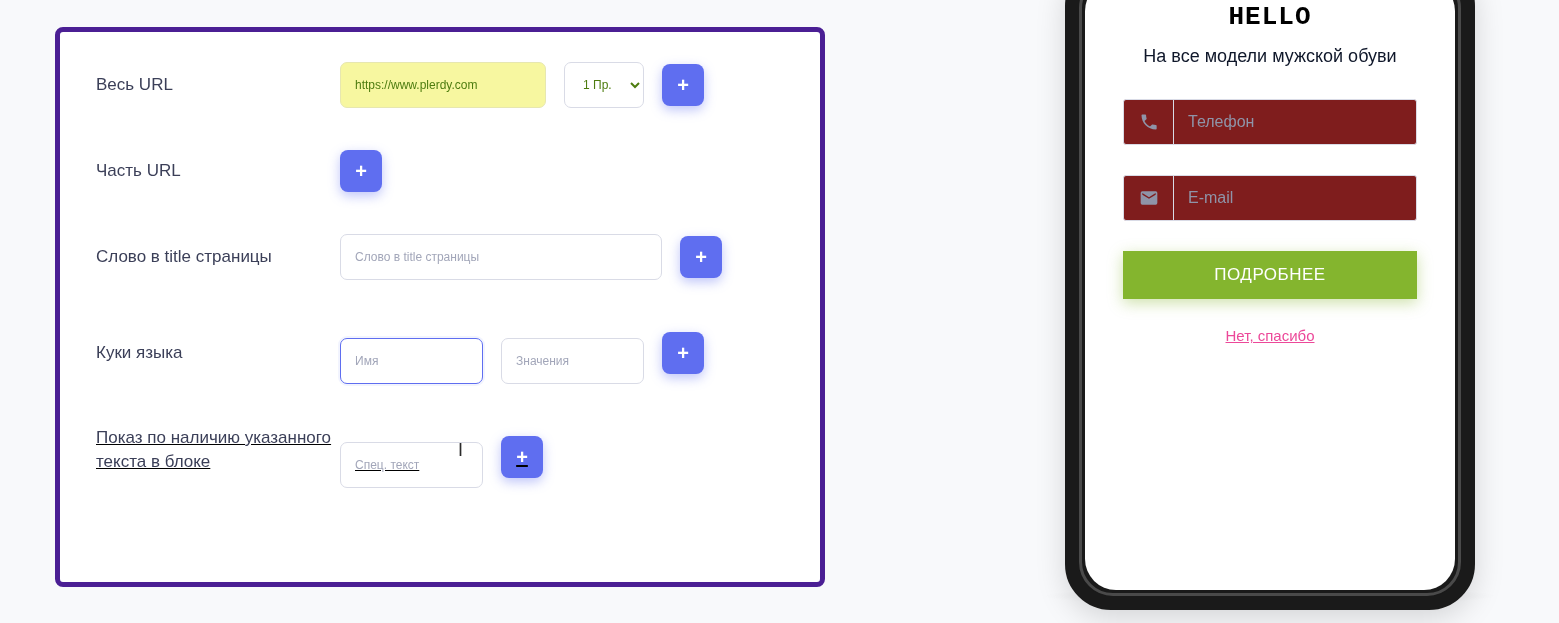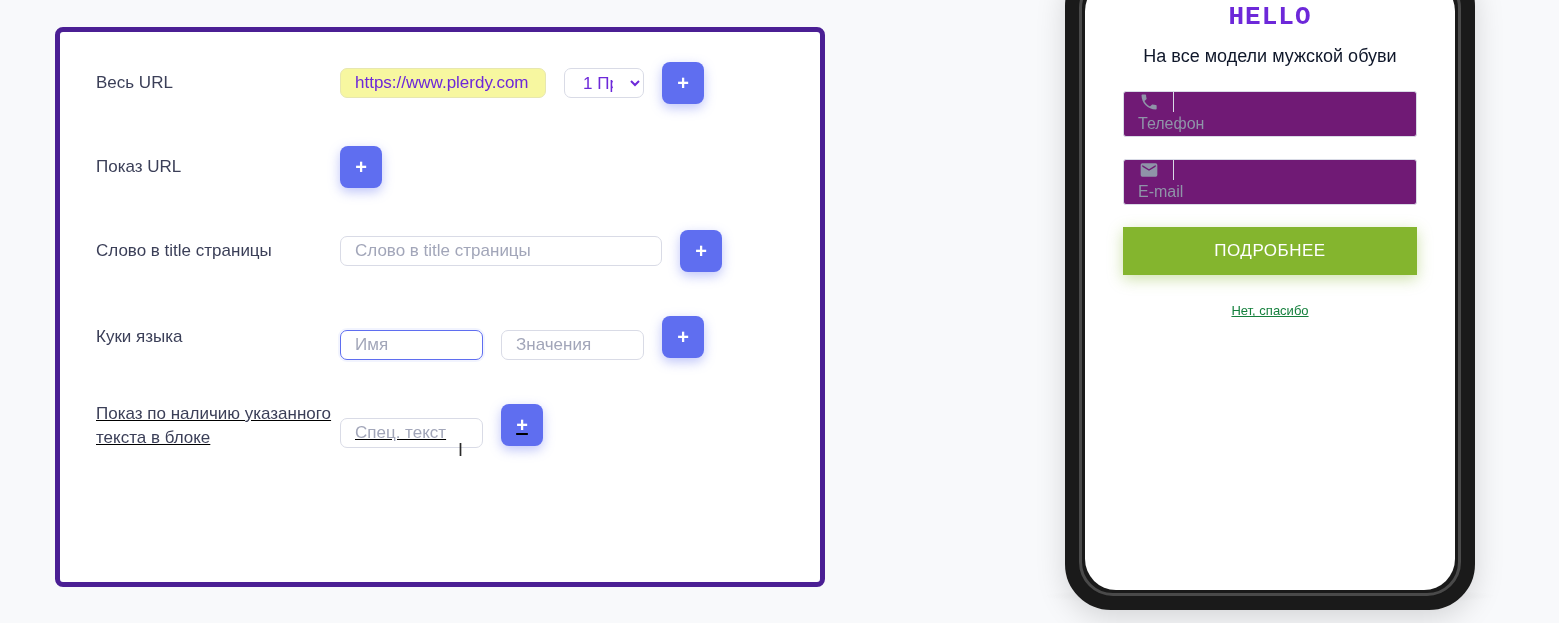--- a/index.html
+++ b/index.html
@@ -39,26 +39,26 @@
   }
 
   .ctrl-group {
     display: flex;
     align-items: center;
     gap: 18px;
     flex: 1;
   }
 
   input.text-field, select.select-field {
-    height: 30px;
+    height: 46px;
     border: 1.5px solid #d9dbe6;
     border-radius: 7px;
     padding: 0 14px;
-    font-size: 17px;
-    color: #6d28d9;
+    font-size: 12px;
+    color: #4d7c0f;
     background: #fff;
   }
   input.text-field::placeholder { color: #a2a6b9; }
 
   .url-field {
     width: 206px;
     background: #f7f7a0 !important;
     font-size: 17px;
     border-color: #e7e7b0 !important;
     color: #2b2b2b;
@@ -141,41 +141,40 @@
     position: absolute;
     inset: 3px;
     background: #fff;
     border-radius: 31px;
     overflow: hidden;
     padding-top: 22px;
     text-align: center;
   }
 
   .hello {
-    color: #6d28d9;
+    color: #000000;
     font-size: 26px;
     font-weight: 600;
     letter-spacing: 1px;
     font-family: "Courier New", monospace;
   }
   .subtitle {
     color: #0f172a;
     font-size: 18px;
     margin: 12px 36px 20px;
     line-height: 1.4;
   }
   .input-row {
     display: flex;
-    margin: 22px 38px;
+    margin: 30px 38px;
     height: 46px;
     border: 1.5px solid #d9dbe6;
     border-radius: 3px;
     align-items: stretch;
-    background: #701a75;
-    flex-direction: column;
+    background: #7f1d1d;
   }
   .input-ico {
     width: 50px;
     display: flex;
     align-items: center;
     justify-content: center;
     border-right: 1.5px solid #d9dbe6;
     color: #8f94a8;
   }
   .input-ph {
@@ -198,23 +197,23 @@
     align-items: center;
     justify-content: center;
     cursor: pointer;
     box-shadow: 0 4px 14px rgba(132,181,46,0.4);
     border: none;
     width: calc(100% - 76px);
   }
   .dismiss-link {
     display: inline-block;
     margin-top: 18px;
-    color: #15803d;
+    color: #ec4899;
     text-decoration: underline;
-    font-size: 13px;
+    font-size: 15px;
     cursor: pointer;
   }
 
   .phone-shadow {
     position: absolute;
     left: 1040px;
     top: 586px;
     width: 460px;
     height: 20px;
     background: radial-gradient(ellipse at center, rgba(0,0,0,0.12) 0%, rgba(0,0,0,0) 70%);
@@ -236,21 +235,21 @@
       <select class="select-field">
         <option>1 Пр.</option>
       </select>
       <button class="add-btn">
         <span>+</span>
       </button>
     </div>
   </div>
 
   <div class="form-row">
-    <div class="form-label">Показ URL</div>
+    <div class="form-label">Часть URL</div>
     <div class="ctrl-group">
       <button class="add-btn">
         <span>+</span>
       </button>
     </div>
   </div>
 
   <div class="form-row">
     <div class="form-label">Слово в title страницы</div>
     <div class="ctrl-group">

